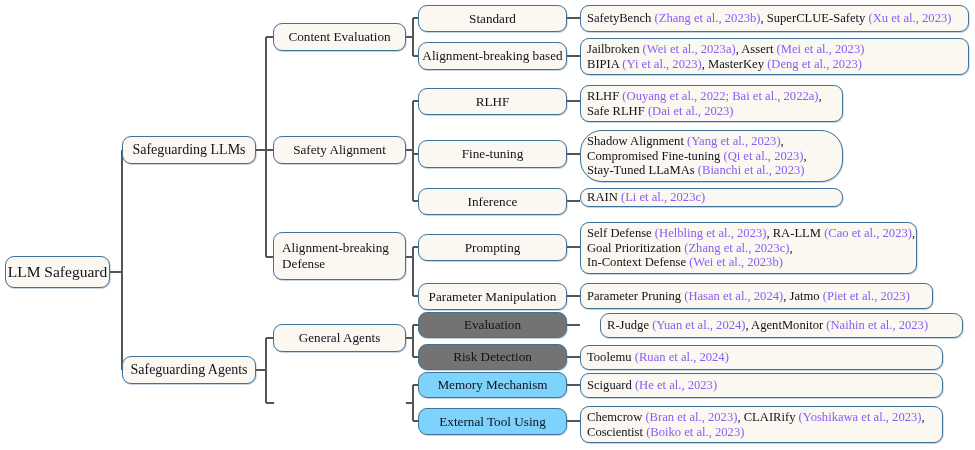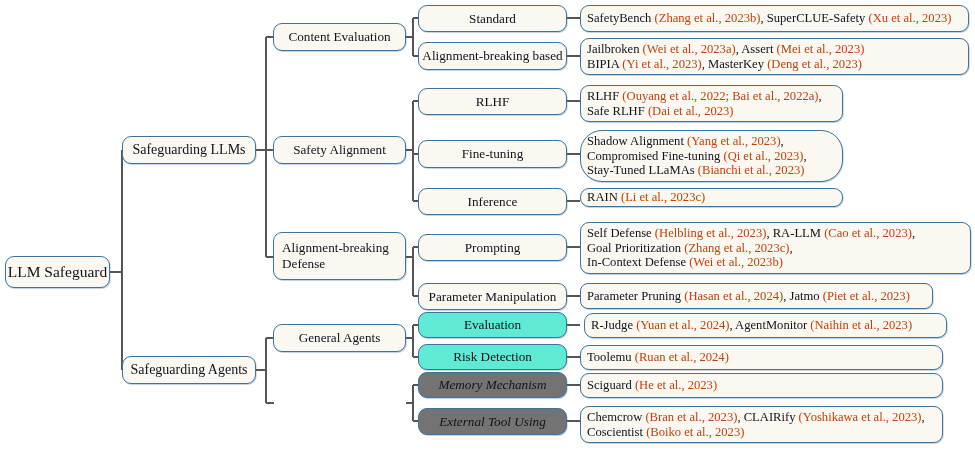--- a/index.html
+++ b/index.html
@@ -17,27 +17,27 @@
     display:flex;
     align-items:center;
     font-family:"Liberation Serif",serif;
     box-shadow:0.7px 0.9px 0 rgba(70,110,145,.30);
     z-index:2;
   }
   .node.center{text-align:center;}
   .node.left{justify-content:flex-start;text-align:left;padding-left:6px;}
   .node .txt{line-height:1.18;display:block;width:100%;}
   .tint-cream{background:#faf8f1;}
-  .tint-yellow{background:#5eead4;}
-  .tint-pink{background:#737373;font-style:italic;}
+  .tint-yellow{background:#737373;}
+  .tint-pink{background:#7dd3fc;}
   .fs-root{font-size:15.5px;}
   .fs-l2{font-size:14px;}
   .fs-l3{font-size:13.2px;}
   .fs-leaf{font-size:12.6px;}
-  .cite{color:#c2410c;}
+  .cite{color:#8b5cf6;}
   .wrapnode{align-items:center;}
   .wrapnode .txt{padding-left:2px;}
 </style>
 </head>
 <body>
 
 <div id="canvas">
 
   <svg class="links" viewBox="0 0 975 450">
     <g stroke="#555555" stroke-width="1.5" fill="none" shape-rendering="crispEdges">
@@ -183,35 +183,35 @@
         <div><span>Stay-Tuned LLaMAs </span><span class="cite">(Bianchi et al., 2023)</span></div>
       </span>
   </div>
 
   <div class="node left tint-cream fs-leaf" style="left:580px;top:188px;width:263px;height:19px;">
     <span class="txt">
         <div><span>RAIN </span><span class="cite">(Li et al., 2023c)</span></div>
       </span>
   </div>
 
-  <div class="node left tint-cream fs-leaf" style="left:580px;top:222px;width:391px;height:52px;">
+  <div class="node left tint-cream fs-leaf" style="left:580px;top:222px;width:337px;height:52px;">
     <span class="txt">
         <div><span>Self Defense </span><span class="cite">(Helbling et al., 2023)</span><span>, RA-LLM </span><span class="cite">(Cao et al., 2023)</span><span>,</span></div>
         <div><span>Goal Prioritization </span><span class="cite">(Zhang et al., 2023c)</span><span>,</span></div>
         <div><span>In-Context Defense </span><span class="cite">(Wei et al., 2023b)</span></div>
       </span>
   </div>
 
   <div class="node left tint-cream fs-leaf" style="left:580px;top:283px;width:353px;height:26px;border-radius:8px;">
     <span class="txt">
         <div><span>Parameter Pruning </span><span class="cite">(Hasan et al., 2024)</span><span>, Jatmo </span><span class="cite">(Piet et al., 2023)</span></div>
       </span>
   </div>
 
-  <div class="node left tint-cream fs-leaf" style="left:584px;top:313px;width:363px;height:25px;">
+  <div class="node left tint-cream fs-leaf" style="left:600px;top:313px;width:363px;height:25px;">
     <span class="txt">
         <div><span>R-Judge </span><span class="cite">(Yuan et al., 2024)</span><span>, AgentMonitor </span><span class="cite">(Naihin et al., 2023)</span></div>
       </span>
   </div>
 
   <div class="node left tint-cream fs-leaf" style="left:580px;top:345px;width:363px;height:25px;">
     <span class="txt">
         <div><span>Toolemu </span><span class="cite">(Ruan et al., 2024)</span></div>
       </span>
   </div>

